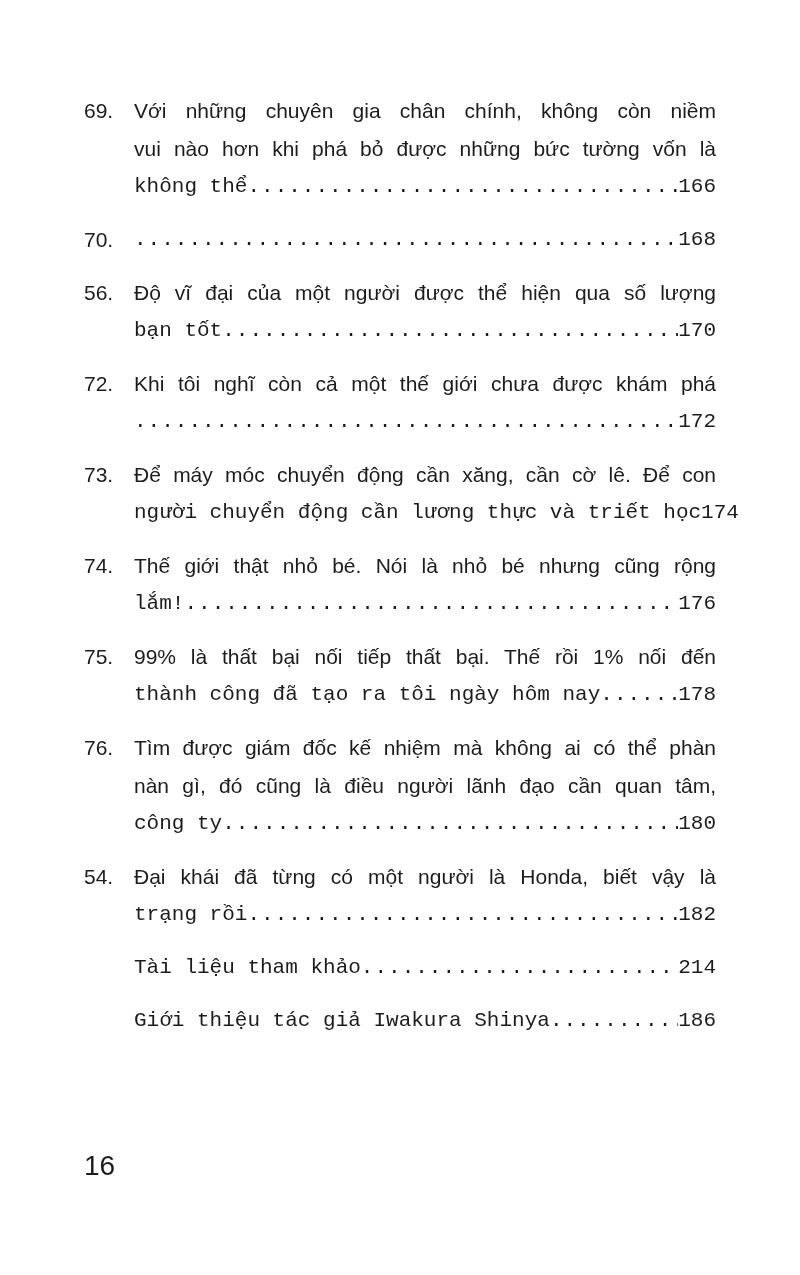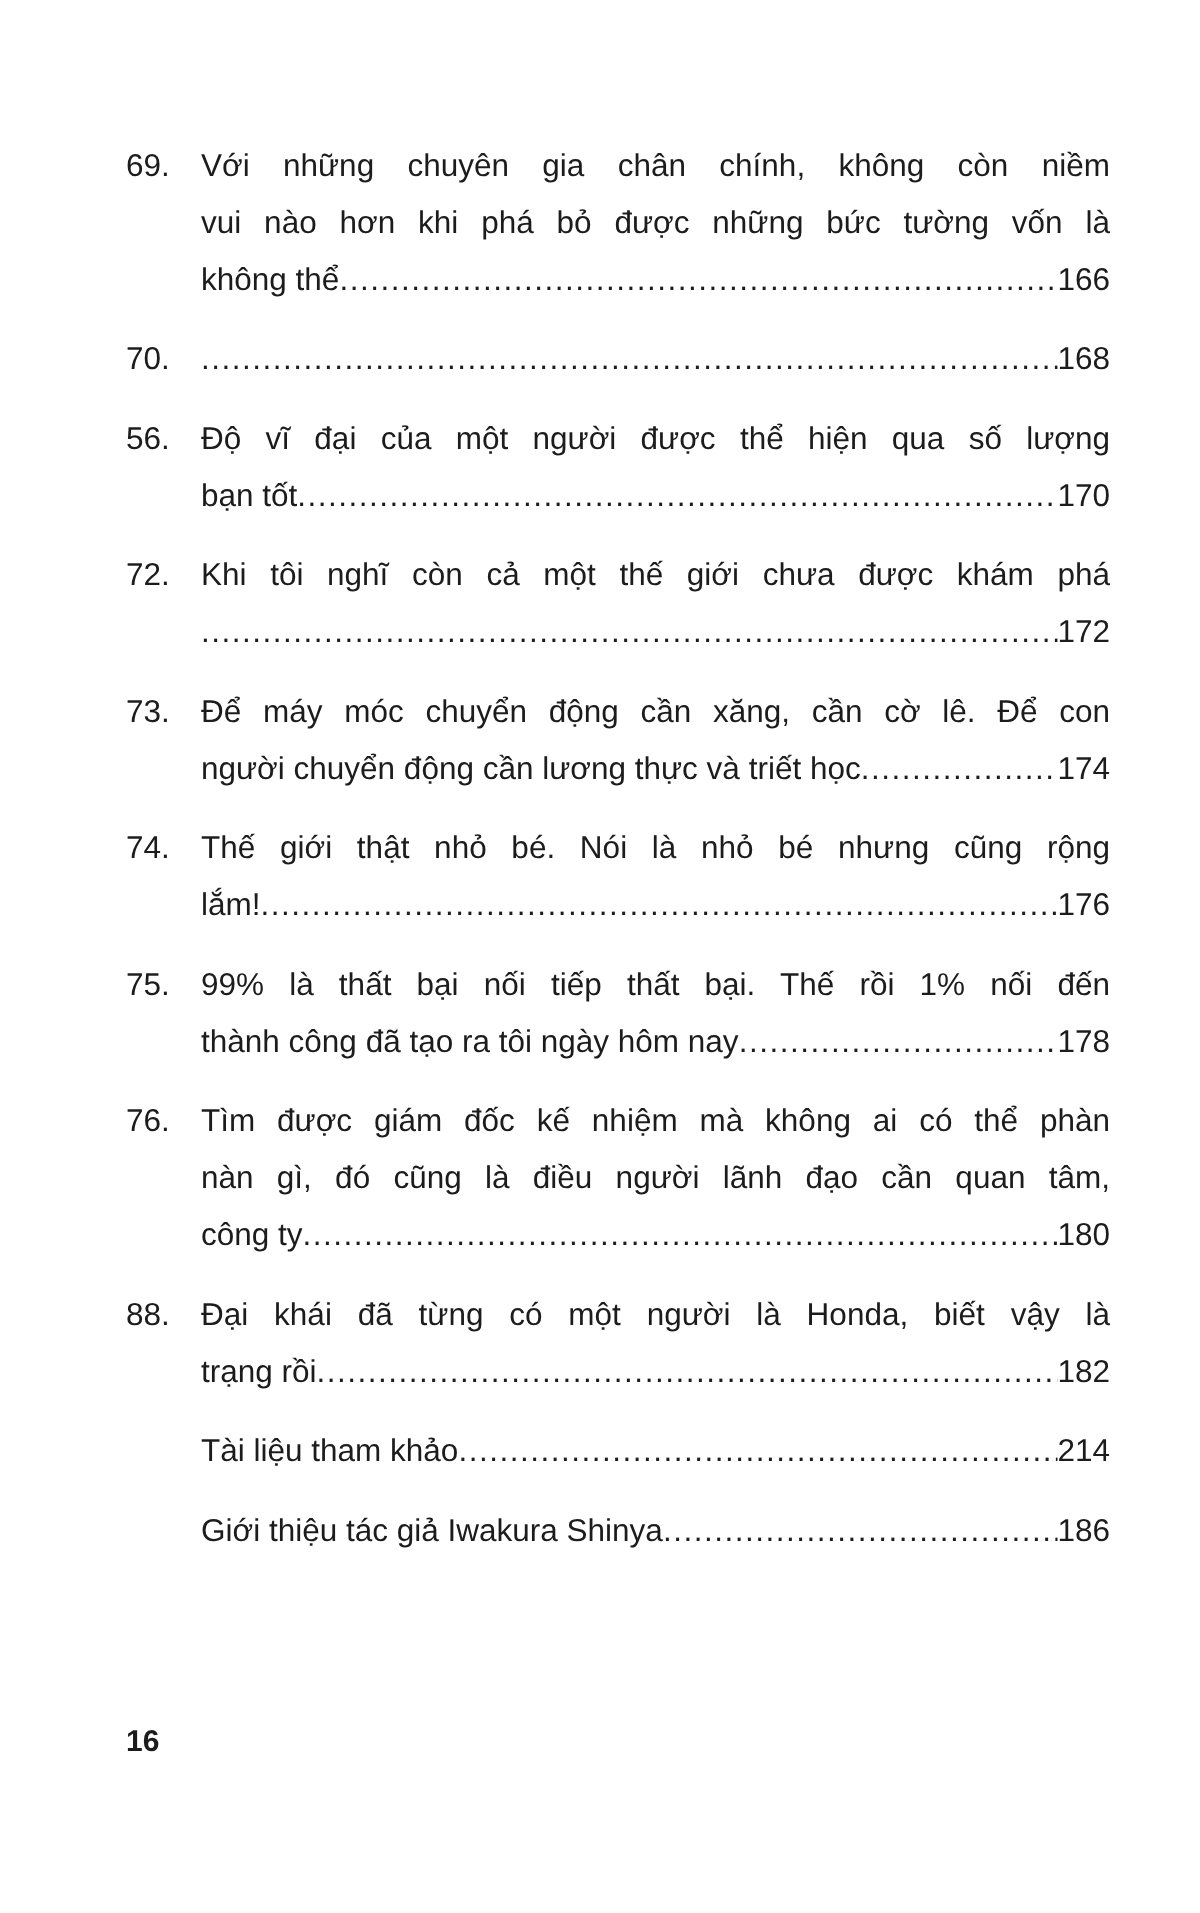--- a/index.html
+++ b/index.html
@@ -9,21 +9,21 @@
     height: 1275px;
     background: #ffffff;
     color: #1c1c1c;
     font-family: "Liberation Sans", sans-serif;
     position: relative;
     overflow: hidden;
   }
   .page {
     position: absolute;
     inset: 0;
-    padding: 92px 60px 0 84px;
+    padding: 92px 84px 0 84px;
   }
   .entry {
     display: flex;
     margin-bottom: 15px;
     font-size: 21px;
     line-height: 38px;
   }
   .num {
     flex: 0 0 50px;
     width: 50px;
@@ -32,41 +32,42 @@
     flex: 1 1 auto;
     min-width: 0;
   }
   .line {
     text-align: justify;
     text-align-last: justify;
   }
   .lastline {
     display: flex;
     align-items: center;
+    font-family: Liberation Mono, monospace;
   }
   .last-text {
     flex: 0 1 auto;
     white-space: nowrap;
   }
   .dots {
     flex: 1 1 auto;
     min-width: 0;
     overflow: hidden;
     white-space: nowrap;
     letter-spacing: 1px;
   }
   .page-num {
     flex: 0 0 auto;
   }
   .footer-num {
     position: absolute;
     left: 84px;
     top: 1150px;
-    font-size: 20px;
-    font-weight: bold;
+    font-size: 28px;
+    font-weight: normal;
   }
 </style>
 </head>
 <body>
 
 <div class="page">
   <div>
   <div class="entry">
     <div class="num">69.</div>
     <div class="body">
@@ -156,21 +157,21 @@
           <div class="line">nàn gì, đó cũng là điều người lãnh đạo cần quan tâm,</div>
           <div class="lastline">
         <span class="last-text">công ty</span>
         <span class="dots">............................................................................................................................................................................................................................................................................................................</span>
         <span class="page-num">180</span>
       </div>
     </div>
   </div>
 
   <div class="entry">
-    <div class="num">88.</div>
+    <div class="num">54.</div>
     <div class="body">
       <div class="line">Đại khái đã từng có một người là Honda, biết vậy là</div>
           <div class="lastline">
         <span class="last-text">trạng rồi</span>
         <span class="dots">............................................................................................................................................................................................................................................................................................................</span>
         <span class="page-num">182</span>
       </div>
     </div>
   </div>
 

